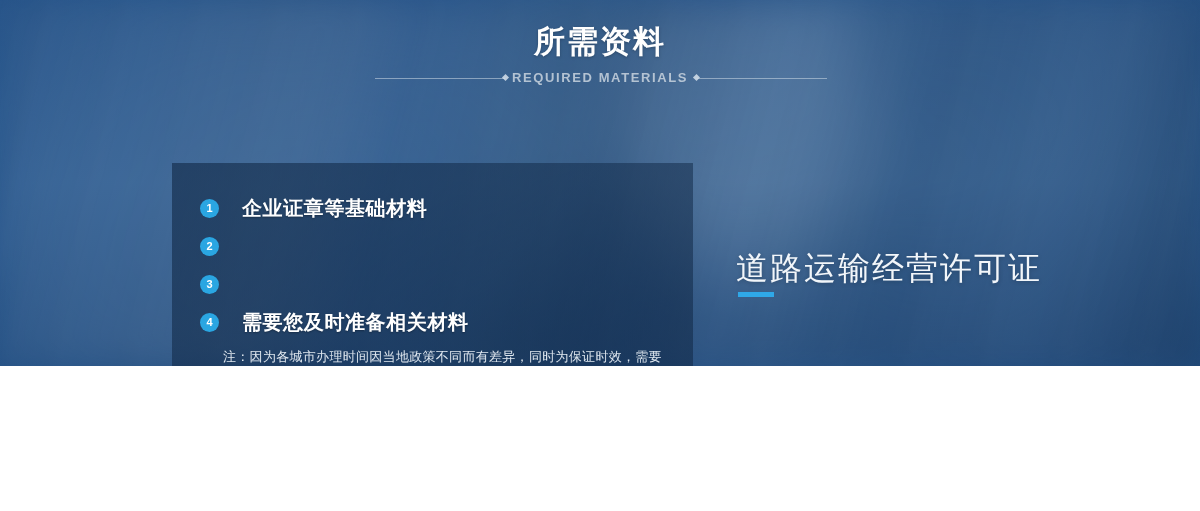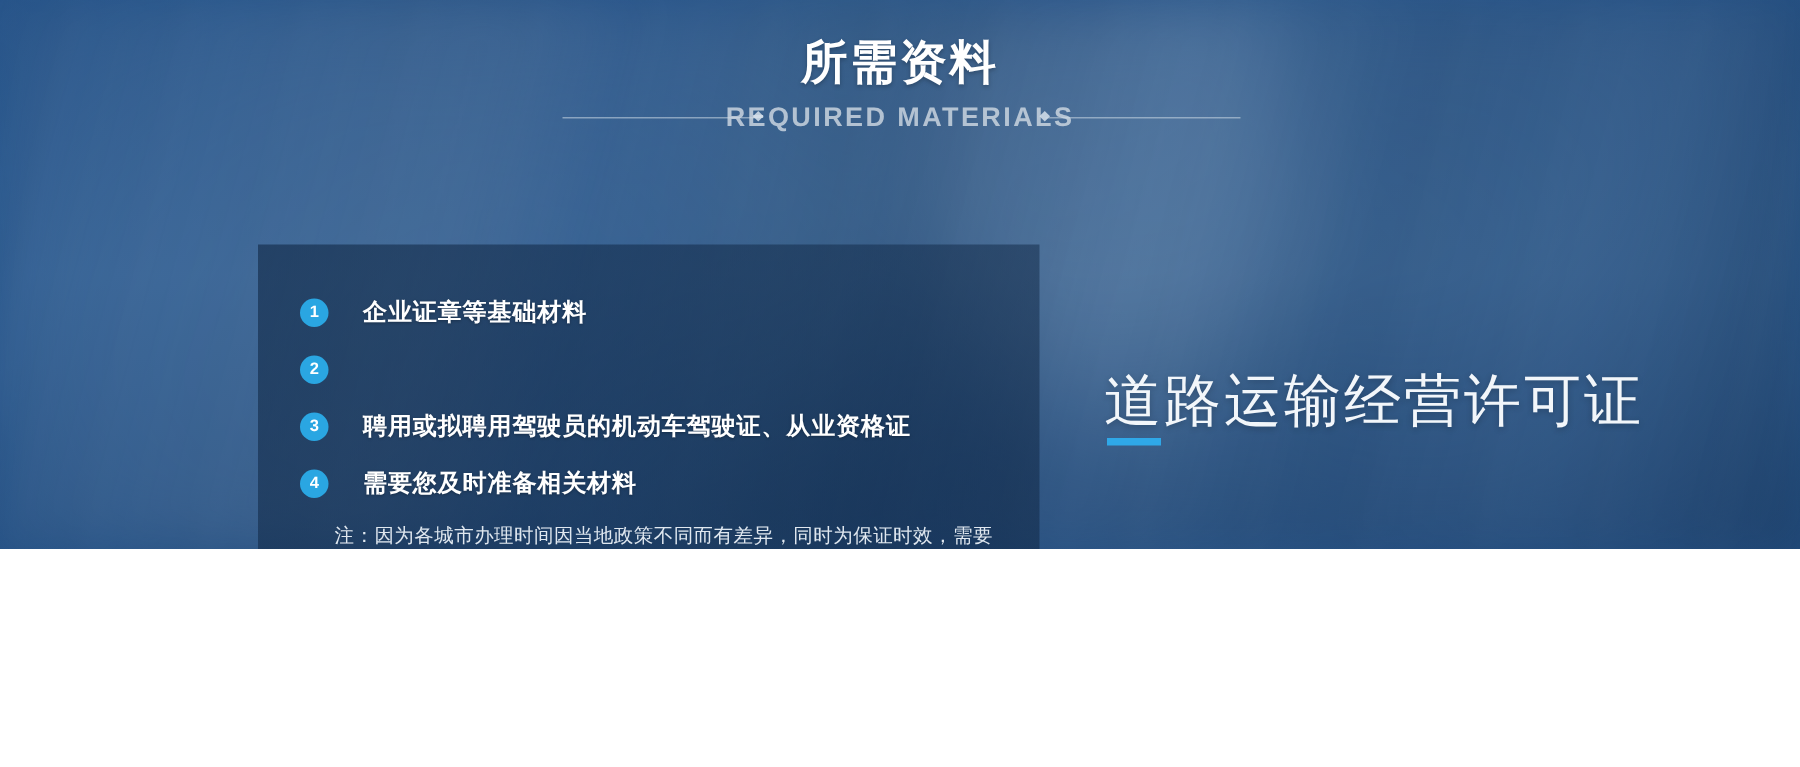--- a/index.html
+++ b/index.html
@@ -96,21 +96,21 @@
     letter-spacing: 2px;
     line-height: 1.05;
     text-shadow: 0 1px 3px rgba(0,0,0,0.25);
   }
   .header-sub-row {
     position: relative;
     margin-top: 9px;
     height: 20px;
   }
   .header-subtitle {
-    font-size: 18px;
+    font-size: 13px;
     font-weight: bold;
     letter-spacing: 1.6px;
     color: rgba(206,216,226,0.82);
     line-height: 20px;
   }
   .deco-line {
     position: absolute;
     top: 10px;
     height: 1px;
     background: rgba(205,218,230,0.55);
@@ -156,21 +156,21 @@
     border-radius: 50%;
     background: #2aa6e2;
     color: #ffffff;
     font-size: 11px;
     font-weight: bold;
     line-height: 19px;
     text-align: center;
   }
   .item-label {
     margin-left: 23px;
-    font-size: 16px;
+    font-size: 20px;
     font-weight: bold;
     color: #ffffff;
     letter-spacing: .6px;
     white-space: nowrap;
     text-shadow: 0 1px 2px rgba(0,0,0,0.3);
   }
 
   .note {
     position: absolute;
     left: 51px;
@@ -182,21 +182,21 @@
     letter-spacing: .3px;
   }
 
   
   .headline {
     position: absolute;
     left: 736px;
     top: 245px;
   }
   .headline-line {
-    font-size: 38px;
+    font-size: 32px;
     font-weight: normal;
     color: #f2f6fa;
     letter-spacing: 2px;
     line-height: 46px;
     white-space: nowrap;
     text-shadow: 0 1px 4px rgba(0,0,0,0.22);
   }
   .headline-accent {
     width: 36px;
     height: 5px;
@@ -235,21 +235,20 @@
         <div class="num-badge">1</div>
         <div class="item-label">企业证章等基础材料</div>
       </div>
 
       <div class="list-item">
         <div class="num-badge">2</div>
       </div>
 
       <div class="list-item">
         <div class="num-badge">3</div>
-        <div class="item-label">聘用或拟聘用驾驶员的机动车驾驶证、从业资格证</div>
       </div>
 
       <div class="list-item">
         <div class="num-badge">4</div>
         <div class="item-label">需要您及时准备相关材料</div>
       </div>
 
     </div>
 
     <div class="note">注：因为各城市办理时间因当地政策不同而有差异，同时为保证时效，需要您及时准备相关材料。</div>

